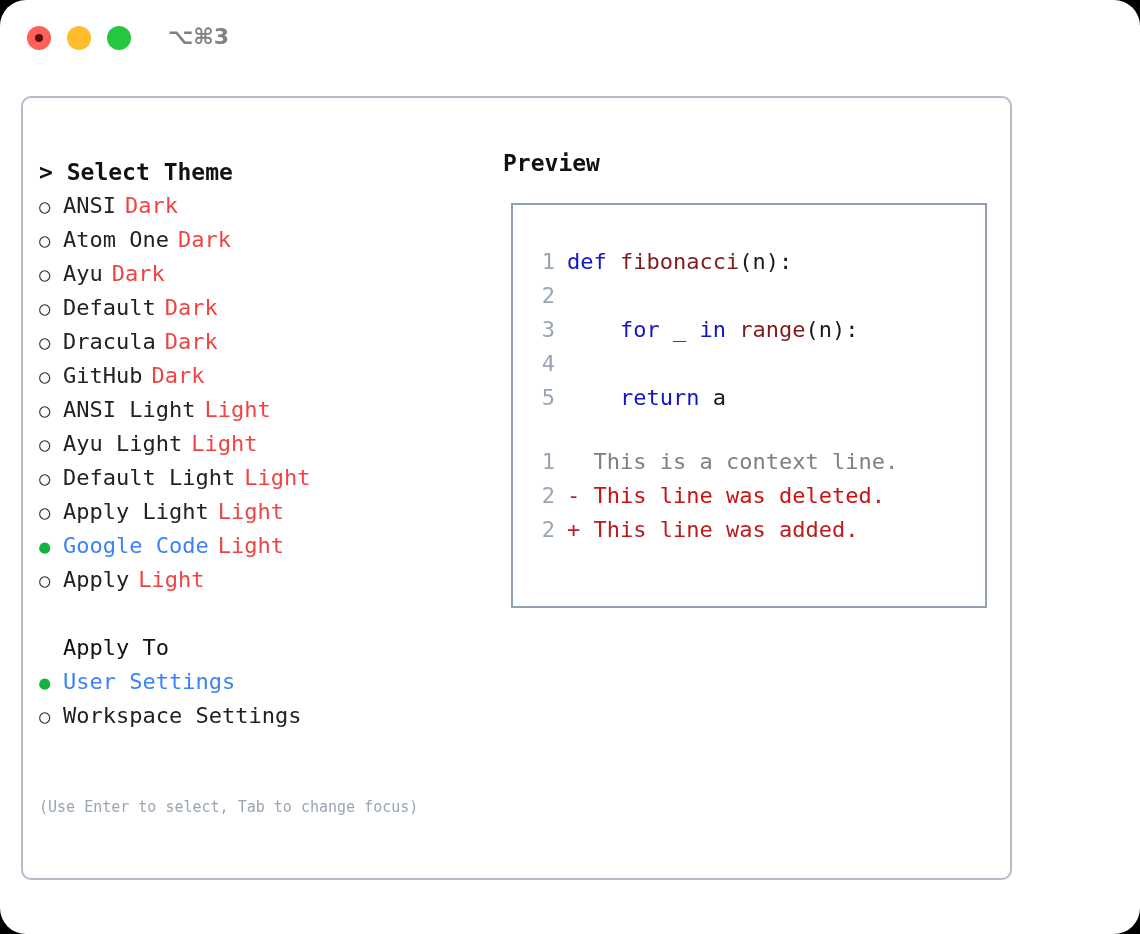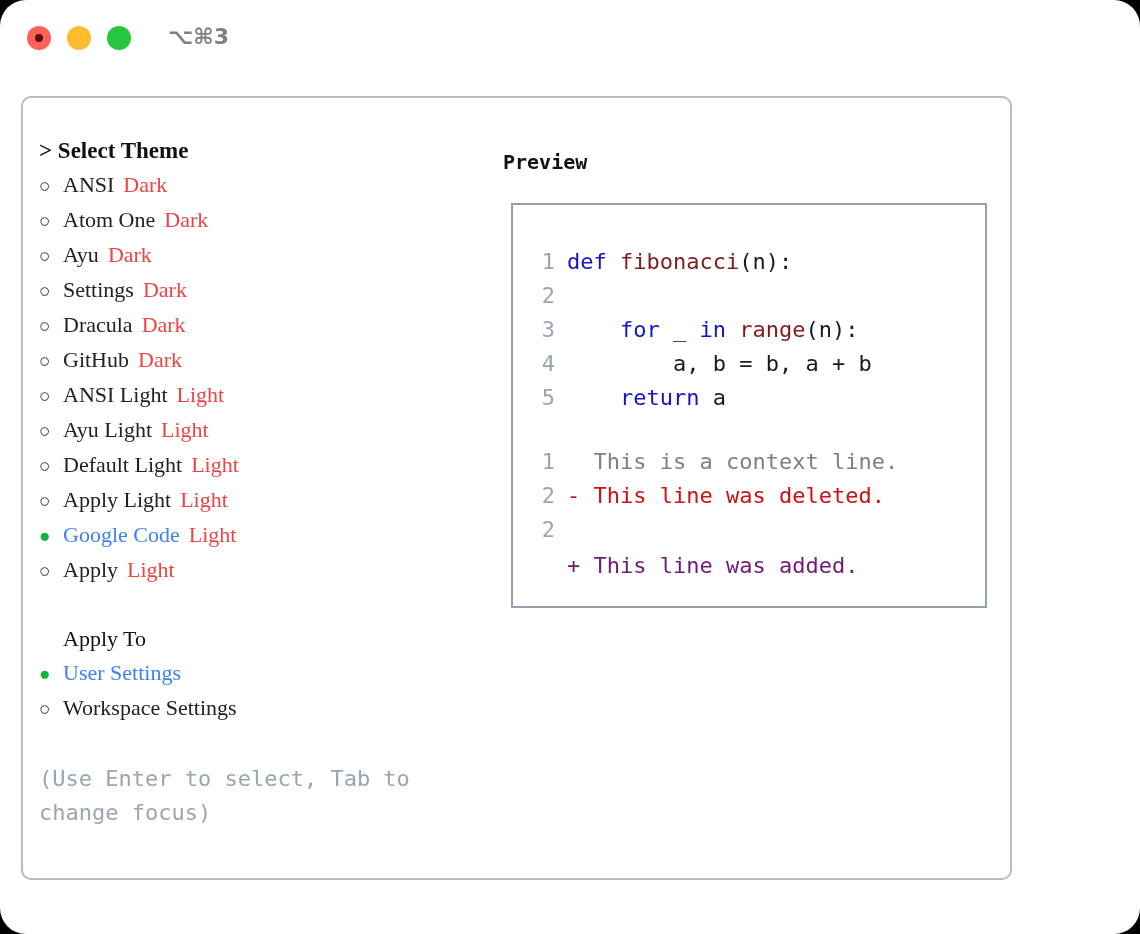--- a/index.html
+++ b/index.html
@@ -69,23 +69,22 @@
     border: 2px solid #b4bcc8;
     border-radius: 10px;
     background: #ffffff;
     box-sizing: border-box;
   }
 
   
   #left-col {
     position: absolute;
     left: 16px;
-    top: 36px;
+    top: 57px;
     width: 440px;
-    font-family: Liberation Serif, serif;
   }
   .list-title {
     font-size: 23px;
     font-weight: bold;
     color: #111111;
     line-height: 34px;
     white-space: pre;
   }
   .row {
     display: flex;
@@ -114,33 +113,33 @@
     line-height: 34px;
     font-size: 22px;
     color: #111111;
     white-space: pre;
   }
   .section-head .bullet { color: transparent; }
   .spacer { height: 34px; }
   #hint {
     position: absolute;
     left: 16px;
-    top: 664px;
+    top: 692px;
     width: 420px;
-    font-size: 22px;
+    font-size: 15px;
     line-height: 34px;
     color: #9aa5b4;
   }
 
   
   #preview-title {
     position: absolute;
     left: 480px;
     top: 52px;
-    font-size: 20px;
+    font-size: 23px;
     font-weight: bold;
     color: #111111;
   }
   #preview-box {
     position: absolute;
     left: 488px;
     top: 105px;
     width: 476px;
     height: 405px;
     border: 2px solid #93a0b0;
@@ -167,21 +166,21 @@
     margin-right: 12px;
   }
   .code-text { color: #1a1a1a; }
   .tok-kw  { color: #1414c8; }
   .tok-fn  { color: #7f1d1d; }
   .tok-num { color: #0b7b7b; }
   .tok-pl  { color: #1a1a1a; }
   .diff-gap { height: 30px; }
   .diff-ctx { color: #808080; }
   .diff-del { color: #cc1111; }
-  .diff-add { color: #701a75; margin-top: 36px; }
+  .diff-add { color: #b91c1c; }
 </style>
 </head>
 <body>
 
 <div id="window">
 
   <div id="titlebar">
     <div class="traffic" id="tl-close"></div>
     <div id="tl-close-dot"></div>
     <div class="traffic" id="tl-min"></div>
@@ -191,21 +190,21 @@
 
   <div id="panel">
 
     <div id="left-col">
       <div class="list-title"><span>&gt;</span> <span>Select Theme</span></div>
 
       <div id="theme-rows">
           <div class="row"><span class="bullet">○</span><span class="row-label">ANSI</span><span class="row-variant">Dark</span></div>
           <div class="row"><span class="bullet">○</span><span class="row-label">Atom One</span><span class="row-variant">Dark</span></div>
           <div class="row"><span class="bullet">○</span><span class="row-label">Ayu</span><span class="row-variant">Dark</span></div>
-          <div class="row"><span class="bullet">○</span><span class="row-label">Settings</span><span class="row-variant">Dark</span></div>
+          <div class="row"><span class="bullet">○</span><span class="row-label">Default</span><span class="row-variant">Dark</span></div>
           <div class="row"><span class="bullet">○</span><span class="row-label">Dracula</span><span class="row-variant">Dark</span></div>
           <div class="row"><span class="bullet">○</span><span class="row-label">GitHub</span><span class="row-variant">Dark</span></div>
           <div class="row"><span class="bullet">○</span><span class="row-label">ANSI Light</span><span class="row-variant">Light</span></div>
           <div class="row"><span class="bullet">○</span><span class="row-label">Ayu Light</span><span class="row-variant">Light</span></div>
           <div class="row"><span class="bullet">○</span><span class="row-label">Default Light</span><span class="row-variant">Light</span></div>
           <div class="row"><span class="bullet">○</span><span class="row-label">Apply Light</span><span class="row-variant">Light</span></div>
           <div class="row selected"><span class="bullet on">●</span><span class="row-label">Google Code</span><span class="row-variant">Light</span></div>
           <div class="row"><span class="bullet">○</span><span class="row-label">Apply</span><span class="row-variant">Light</span></div>
         </div>
 
@@ -223,21 +222,21 @@
 
     <div id="hint">(Use Enter to select, Tab to change focus)</div>
 
     <div id="preview-title">Preview</div>
 
     <div id="preview-box">
       <div id="code-area">
           <div class="code-line"><span class="lineno">1</span><span class="code-text"><span class="tok-kw">def </span><span class="tok-fn">fibonacci</span><span class="tok-pl">(n):</span></span></div>
           <div class="code-line"><span class="lineno">2</span></div>
           <div class="code-line"><span class="lineno">3</span><span class="code-text"><span class="tok-kw">    for </span><span class="tok-pl">_ </span><span class="tok-kw">in </span><span class="tok-fn">range</span><span class="tok-pl">(n):</span></span></div>
-          <div class="code-line"><span class="lineno">4</span><span class="code-text"><span class="tok-pl">        a, b = b, a + b</span></span></div>
+          <div class="code-line"><span class="lineno">4</span></div>
           <div class="code-line"><span class="lineno">5</span><span class="code-text"><span class="tok-kw">    return </span><span class="tok-pl">a</span></span></div>
           <div class="diff-gap"></div>
           <div class="code-line"><span class="lineno">1</span><span class="diff-ctx">  This is a context line.</span></div>
           <div class="code-line"><span class="lineno">2</span><span class="diff-del">- This line was deleted.</span></div>
           <div class="code-line"><span class="lineno">2</span><span class="diff-add">+ This line was added.</span></div>
         </div>
     </div>
 
   </div>
 </div>

